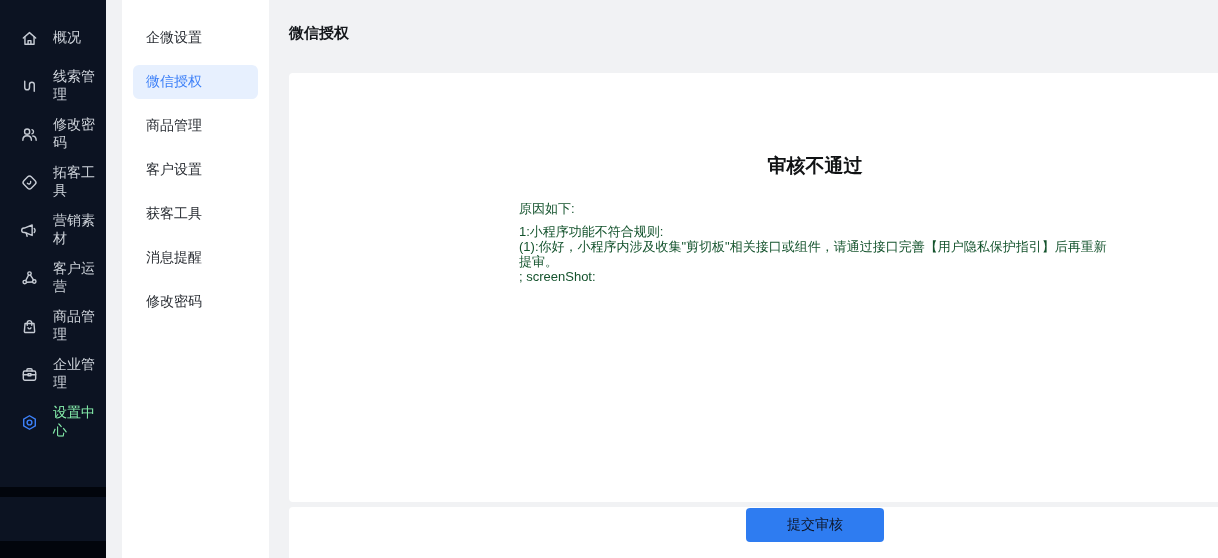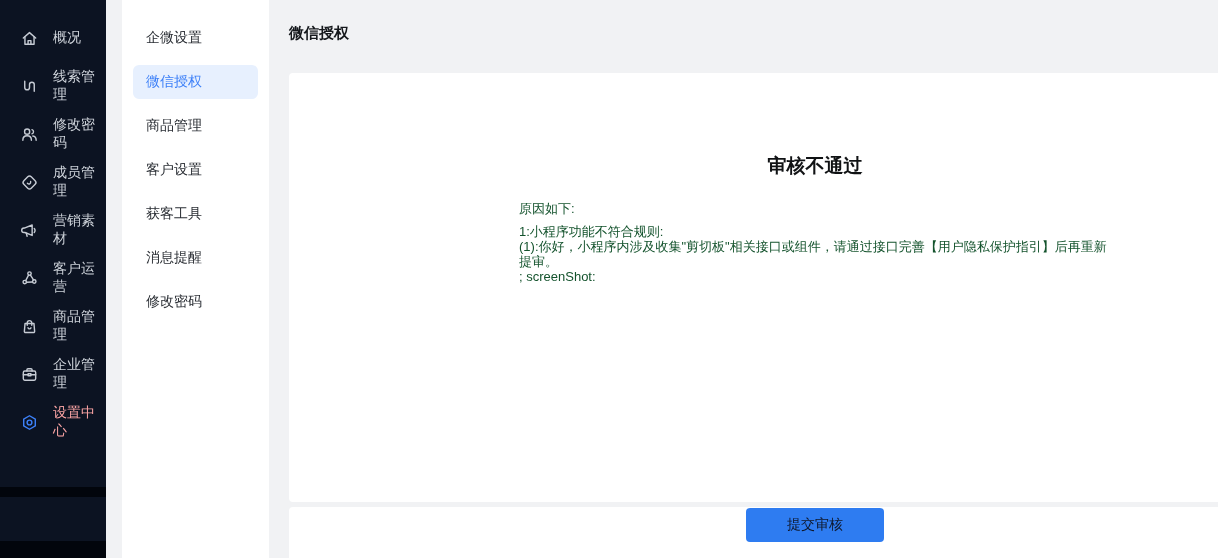--- a/index.html
+++ b/index.html
@@ -19,21 +19,21 @@
     padding-top:14px;
     flex:0 0 106px;
   }
   .p-item {
     height:48px; display:flex; align-items:center;
     padding-left:20px; gap:14px;
     color:#ced3da; font-size:14px; cursor:pointer;
   }
   .p-item .icon { width:19px; height:19px; display:flex; align-items:center; justify-content:center; color:#c6cbd4; }
   .p-item svg { width:19px; height:19px; stroke:currentColor; fill:none; stroke-width:1.5; stroke-linecap:round; stroke-linejoin:round; }
-  .p-item.active { color:#fca5a5;justify-content:space-between; }
+  .p-item.active { color:#86efac;justify-content:space-between; }
   .p-item.active .icon { color:#3d80f8; }
   .sep-strip { position:absolute; left:0; width:106px; background:#02050c; }
   .sep-strip.mid { top:487px; height:10px; }
   .sep-strip.bottom { top:541px; height:17px; }
 
   
   .secondary-sidebar {
     width:147px; height:100%;
     background:#ffffff;
     padding-top:21px;
@@ -125,21 +125,21 @@
       <span>修改密码</span>
     </div>
 
     <div class="p-item">
       <span class="icon">
         <svg viewBox="0 0 20 20">
             <rect x="4.5" y="4.5" width="11" height="11" rx="2.6" transform="rotate(45 10 10)"></rect>
             <path d="M7.8 10.8 c1.6 1.6 3.8 0.6 3.4-1.8"></path>
           </svg>
       </span>
-      <span>成员管理</span>
+      <span>拓客工具</span>
     </div>
 
     <div class="p-item">
       <span class="icon">
         <svg viewBox="0 0 20 20">
             <path d="M12.8 4.2 L5.2 7.3 H4.2 a2.4 2.4 0 0 0 0 4.8 h1 l7.6 3.1 z"></path>
             <path d="M6.6 12.8 l0.9 3.2"></path>
             <path d="M15 8 a2.8 2.8 0 0 1 0 4"></path>
           </svg>
       </span>

